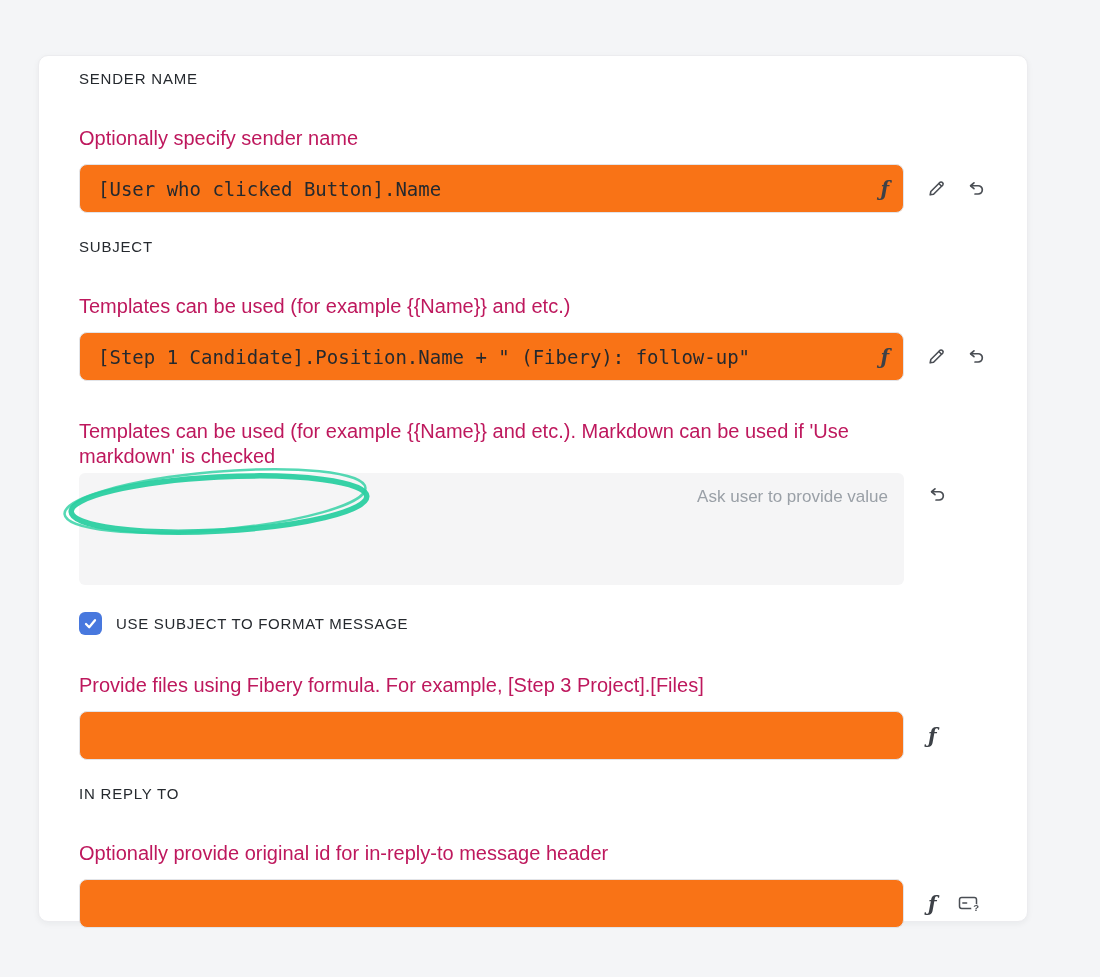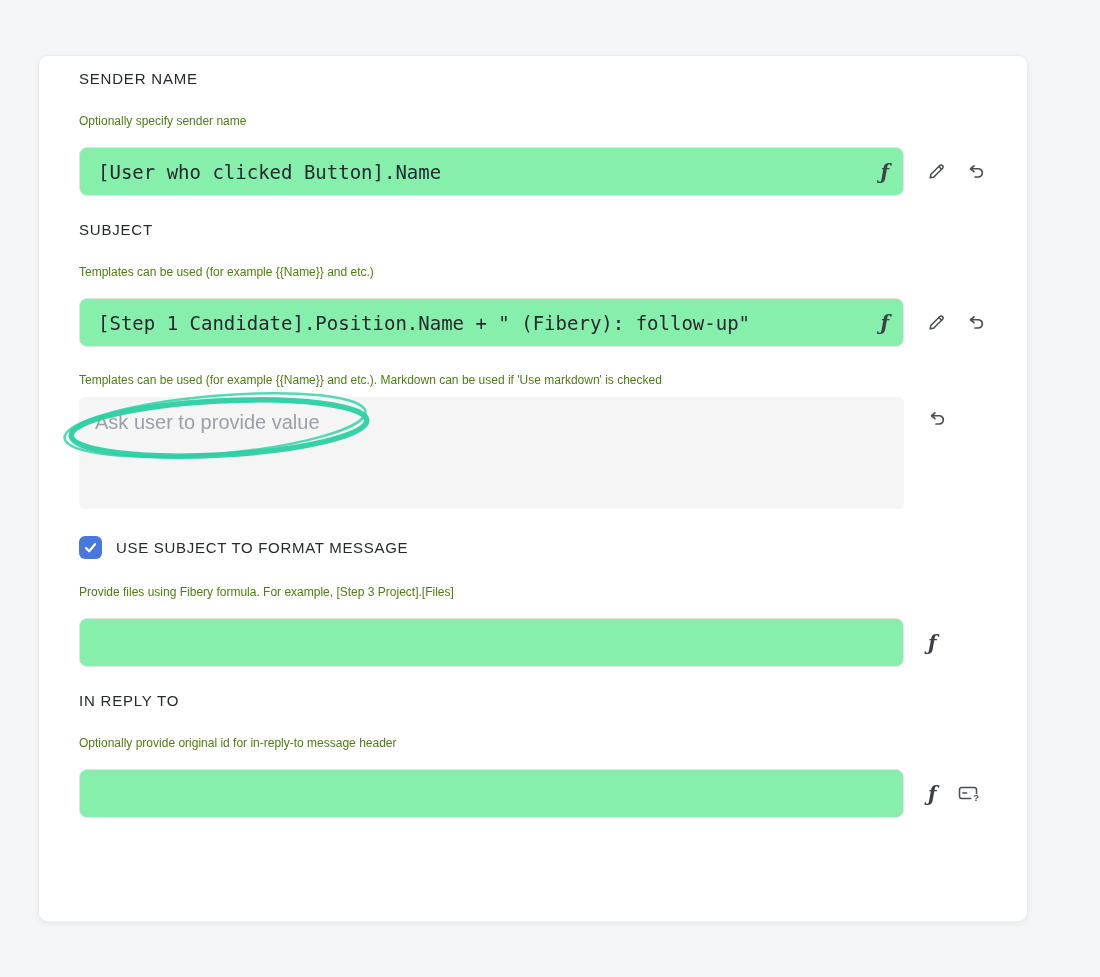--- a/index.html
+++ b/index.html
@@ -21,37 +21,37 @@
     padding: 14px 28px 28px 40px;
   }
   .section-label {
     font-size: 15px;
     font-weight: 500;
     letter-spacing: 0.8px;
     color: #25292e;
     line-height: 18px;
   }
   .help-text {
-    margin-top: 21px;
-    font-size: 12px;
-    color: #4d7c0f;
+    margin-top: 38px;
+    font-size: 20px;
+    color: #be185d;
     line-height: 25px;
     max-width: 810px;
   }
   .field-row {
     margin-top: 13px;
     display: flex;
     align-items: center;
   }
   .text-input-shell {
     width: 825px;
     height: 49px;
     border: 1px solid #e2e4e8;
     border-radius: 8px;
-    background: #86efac;
+    background: #f97316;
     display: flex;
     align-items: center;
     padding: 0 14px 0 18px;
   }
   .text-input {
     flex: 1;
     border: none;
     outline: none;
     background: transparent;
     font-family: "DejaVu Sans Mono", monospace;
@@ -83,22 +83,23 @@
   .message-area {
     width: 825px;
     height: 112px;
     background: #f5f5f6;
     border: none;
     border-radius: 6px;
     resize: none;
     outline: none;
     padding: 14px 16px;
     font-family: "Liberation Sans", sans-serif;
-    font-size: 20px;
+    font-size: 17px;
     color: #a16207;
+    text-align: right;
   }
   .message-area::placeholder { color: #9aa0a7; opacity: 1; }
   .annotation-svg {
     position: absolute;
     left: -24px; top: -11px;
     pointer-events: none;
   }
   .message-undo { margin-left: 24px; margin-top: 12px; }
   
   .checkbox-row {

